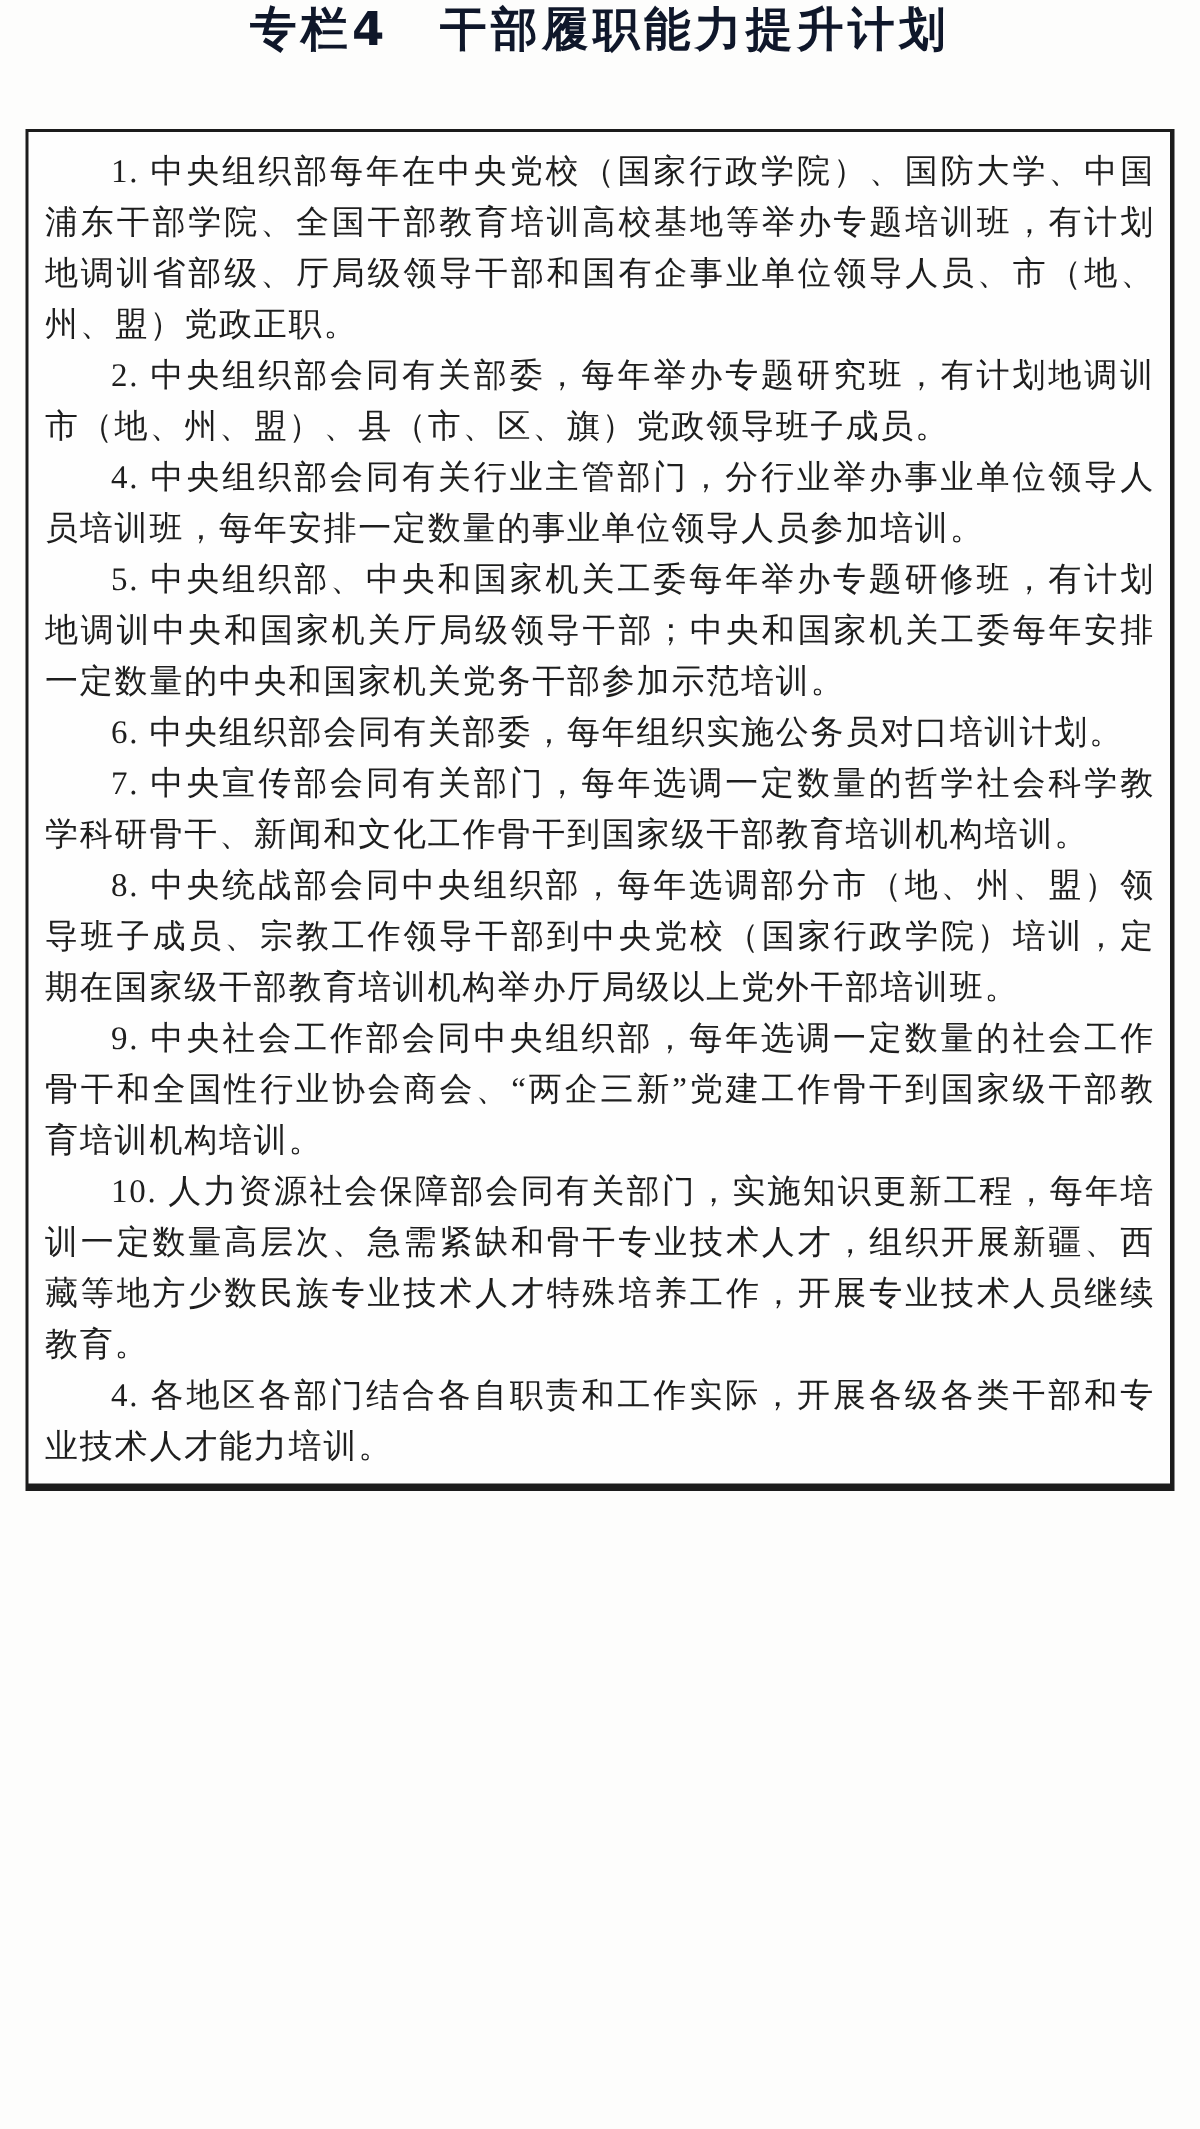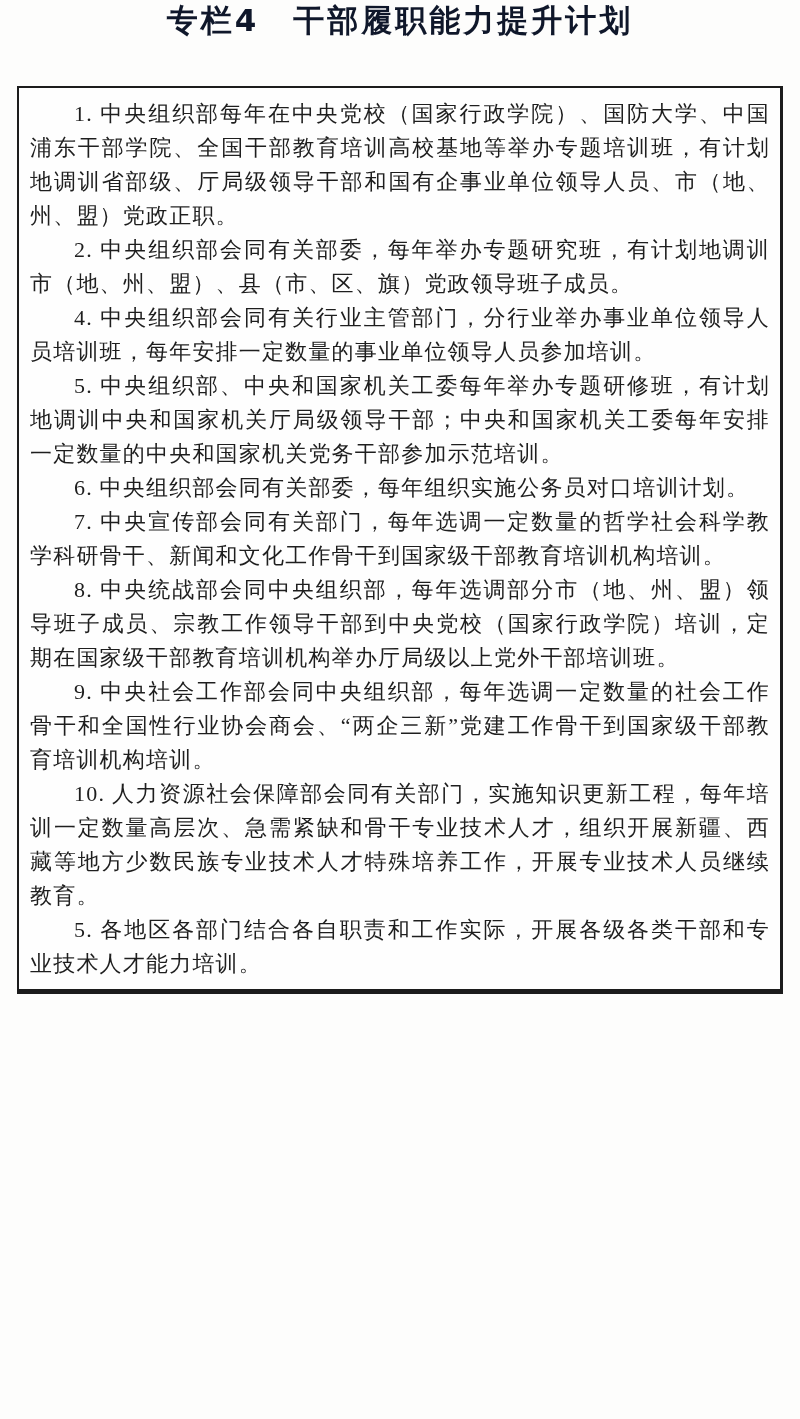--- a/index.html
+++ b/index.html
@@ -58,15 +58,15 @@
   <div class="content-box">
     <p>1. 中央组织部每年在中央党校（国家行政学院）、国防大学、中国浦东干部学院、全国干部教育培训高校基地等举办专题培训班，有计划地调训省部级、厅局级领导干部和国有企事业单位领导人员、市（地、州、盟）党政正职。</p>
     <p>2. 中央组织部会同有关部委，每年举办专题研究班，有计划地调训市（地、州、盟）、县（市、区、旗）党政领导班子成员。</p>
     <p>4. 中央组织部会同有关行业主管部门，分行业举办事业单位领导人员培训班，每年安排一定数量的事业单位领导人员参加培训。</p>
     <p>5. 中央组织部、中央和国家机关工委每年举办专题研修班，有计划地调训中央和国家机关厅局级领导干部；中央和国家机关工委每年安排一定数量的中央和国家机关党务干部参加示范培训。</p>
     <p>6. 中央组织部会同有关部委，每年组织实施公务员对口培训计划。</p>
     <p>7. 中央宣传部会同有关部门，每年选调一定数量的哲学社会科学教学科研骨干、新闻和文化工作骨干到国家级干部教育培训机构培训。</p>
     <p>8. 中央统战部会同中央组织部，每年选调部分市（地、州、盟）领导班子成员、宗教工作领导干部到中央党校（国家行政学院）培训，定期在国家级干部教育培训机构举办厅局级以上党外干部培训班。</p>
     <p>9. 中央社会工作部会同中央组织部，每年选调一定数量的社会工作骨干和全国性行业协会商会、“两企三新”党建工作骨干到国家级干部教育培训机构培训。</p>
     <p>10. 人力资源社会保障部会同有关部门，实施知识更新工程，每年培训一定数量高层次、急需紧缺和骨干专业技术人才，组织开展新疆、西藏等地方少数民族专业技术人才特殊培养工作，开展专业技术人员继续教育。</p>
-    <p>5. 各地区各部门结合各自职责和工作实际，开展各级各类干部和专业技术人才能力培训。</p>
+    <p>4. 各地区各部门结合各自职责和工作实际，开展各级各类干部和专业技术人才能力培训。</p>
   </div>
 </div>
 
 </body></html>

